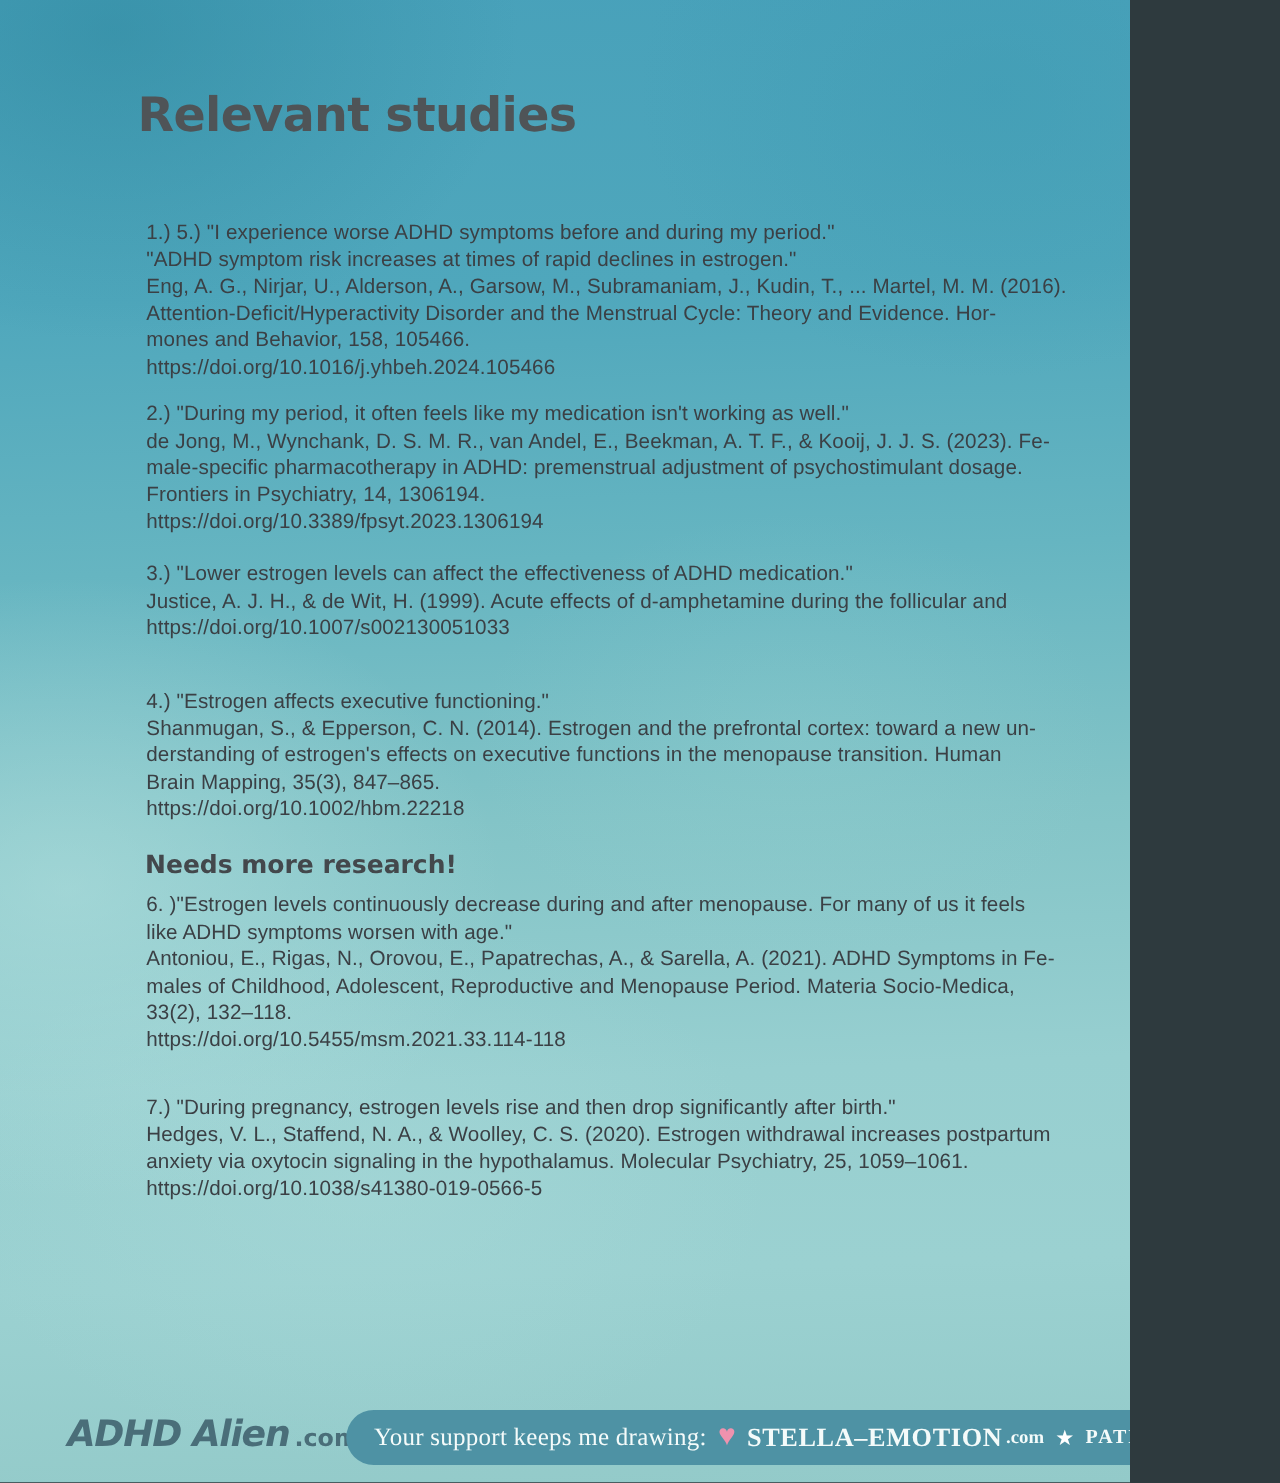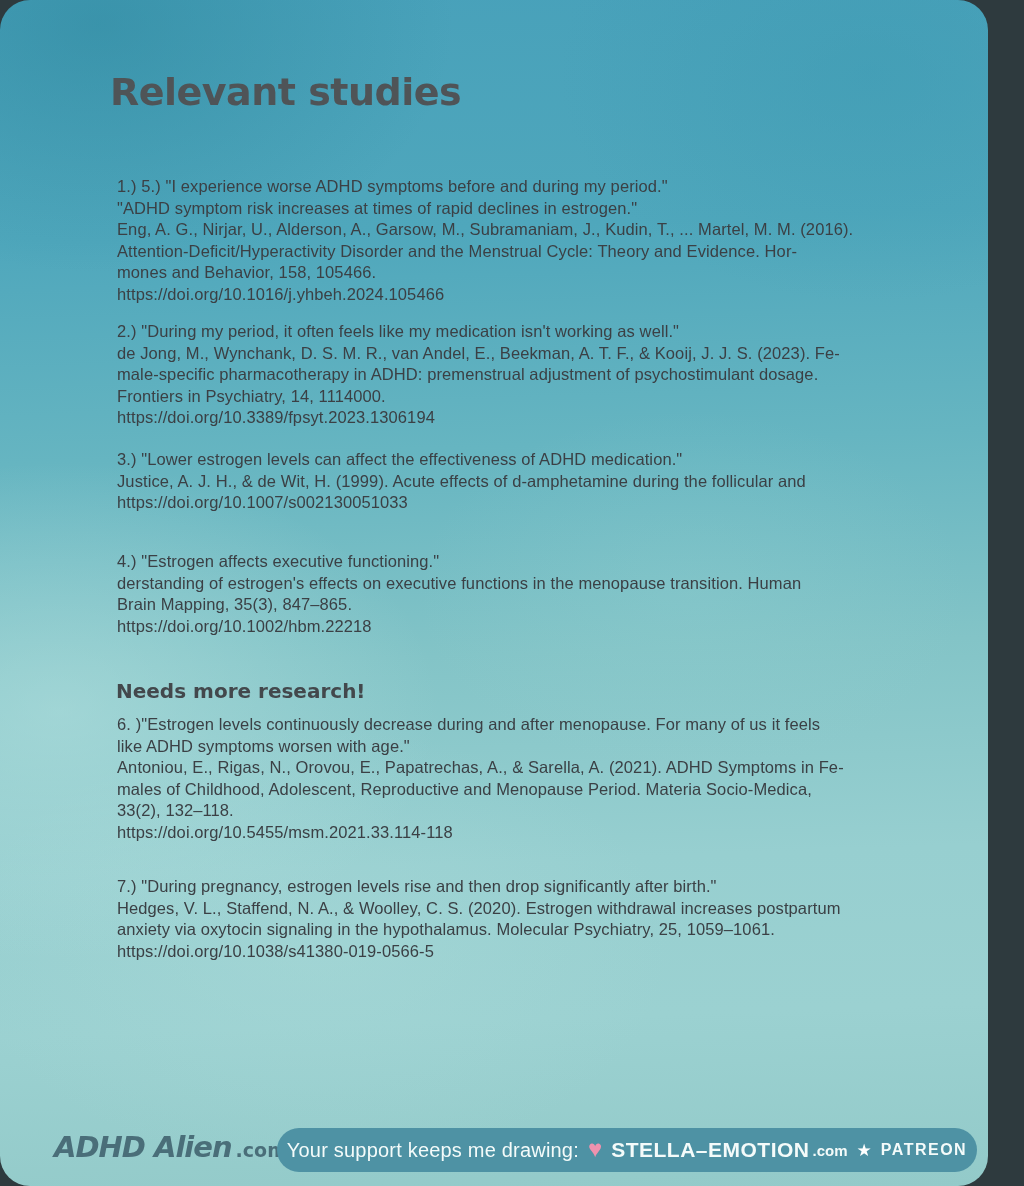--- a/index.html
+++ b/index.html
@@ -1,29 +1,28 @@
 <!DOCTYPE html>
 <html><head>
 <meta charset="utf-8">
 <style>
   html, body { margin: 0; padding: 0; background: #2e3a3e; }
   .canvas {
     position: relative;
-    width: 988px;
+    width: 904px;
     height: 1186px;
     overflow: hidden;
     font-family: "Liberation Sans", sans-serif;
     background:
       radial-gradient(60% 35% at 10% 2%, rgba(40,130,152,0.45), rgba(40,130,152,0) 60%),
       radial-gradient(45% 28% at 88% 6%, rgba(58,152,176,0.40), rgba(58,152,176,0) 70%),
       radial-gradient(55% 30% at 6% 60%, rgba(186,228,226,0.50), rgba(186,228,226,0) 70%),
       radial-gradient(50% 26% at 32% 80%, rgba(172,219,218,0.40), rgba(172,219,218,0) 72%),
       radial-gradient(40% 22% at 70% 50%, rgba(150,210,210,0.25), rgba(150,210,210,0) 70%),
       linear-gradient(178deg, #48a1ba 0%, #4fa7bc 20%, #66b5c1 38%, #83c4c7 55%, #97cfd0 72%, #9bd1d1 85%, #93cac9 100%);
-    border-radius: 30px;
   }
   .page-title {
     position: absolute;
     left: 110px;
     top: 70px;
     margin: 0;
     font-family: "DejaVu Sans", sans-serif;
     font-size: 38px;
     font-weight: 600;
     letter-spacing: -0.5px;
@@ -82,20 +81,21 @@
     width: 700px;
     height: 44px;
     border-radius: 22px;
     background: #4e92a4;
     display: flex;
     align-items: center;
     justify-content: center;
     gap: 9px;
     color: #f4fbfa;
     white-space: nowrap;
+    font-family: Liberation Serif, serif;
   }
   .support-pill .support-message {
     font-size: 20px;
     letter-spacing: 0.2px;
   }
   .support-pill .heart {
     color: #ee92ae;
     font-size: 24px;
     line-height: 1;
     transform: translateY(-1px);
@@ -135,32 +135,33 @@
     <div class="line">Eng, A. G., Nirjar, U., Alderson, A., Garsow, M., Subramaniam, J., Kudin, T., ... Martel, M. M. (2016).</div>
     <div class="line">Attention-Deficit/Hyperactivity Disorder and the Menstrual Cycle: Theory and Evidence. Hor-</div>
     <div class="line">mones and Behavior, 158, 105466.</div>
     <div class="line">https://doi.org/10.1016/j.yhbeh.2024.105466</div>
   </section>
 
   <section class="block b2">
     <div class="line">2.) "During my period, it often feels like my medication isn't working as well."</div>
     <div class="line">de Jong, M., Wynchank, D. S. M. R., van Andel, E., Beekman, A. T. F., &amp; Kooij, J. J. S. (2023). Fe-</div>
     <div class="line">male-specific pharmacotherapy in ADHD: premenstrual adjustment of psychostimulant dosage.</div>
-    <div class="line">Frontiers in Psychiatry, 14, 1114000.</div>
+    <div class="line">Frontiers in Psychiatry, 14, 1306194.</div>
     <div class="line">https://doi.org/10.3389/fpsyt.2023.1306194</div>
   </section>
 
   <section class="block b3">
     <div class="line">3.) "Lower estrogen levels can affect the effectiveness of ADHD medication."</div>
     <div class="line">Justice, A. J. H., &amp; de Wit, H. (1999). Acute effects of d-amphetamine during the follicular and</div>
     <div class="line">https://doi.org/10.1007/s002130051033</div>
   </section>
 
   <section class="block b4">
     <div class="line">4.) "Estrogen affects executive functioning."</div>
+    <div class="line">Shanmugan, S., &amp; Epperson, C. N. (2014). Estrogen and the prefrontal cortex: toward a new un-</div>
     <div class="line">derstanding of estrogen's effects on executive functions in the menopause transition. Human</div>
     <div class="line">Brain Mapping, 35(3), 847–865.</div>
     <div class="line">https://doi.org/10.1002/hbm.22218</div>
   </section>
 
   <h2 class="subheading">Needs more research!</h2>
 
   <section class="block b6">
     <div class="line">6. )"Estrogen levels continuously decrease during and after menopause. For many of us it feels</div>
     <div class="line">like ADHD symptoms worsen with age."</div>

